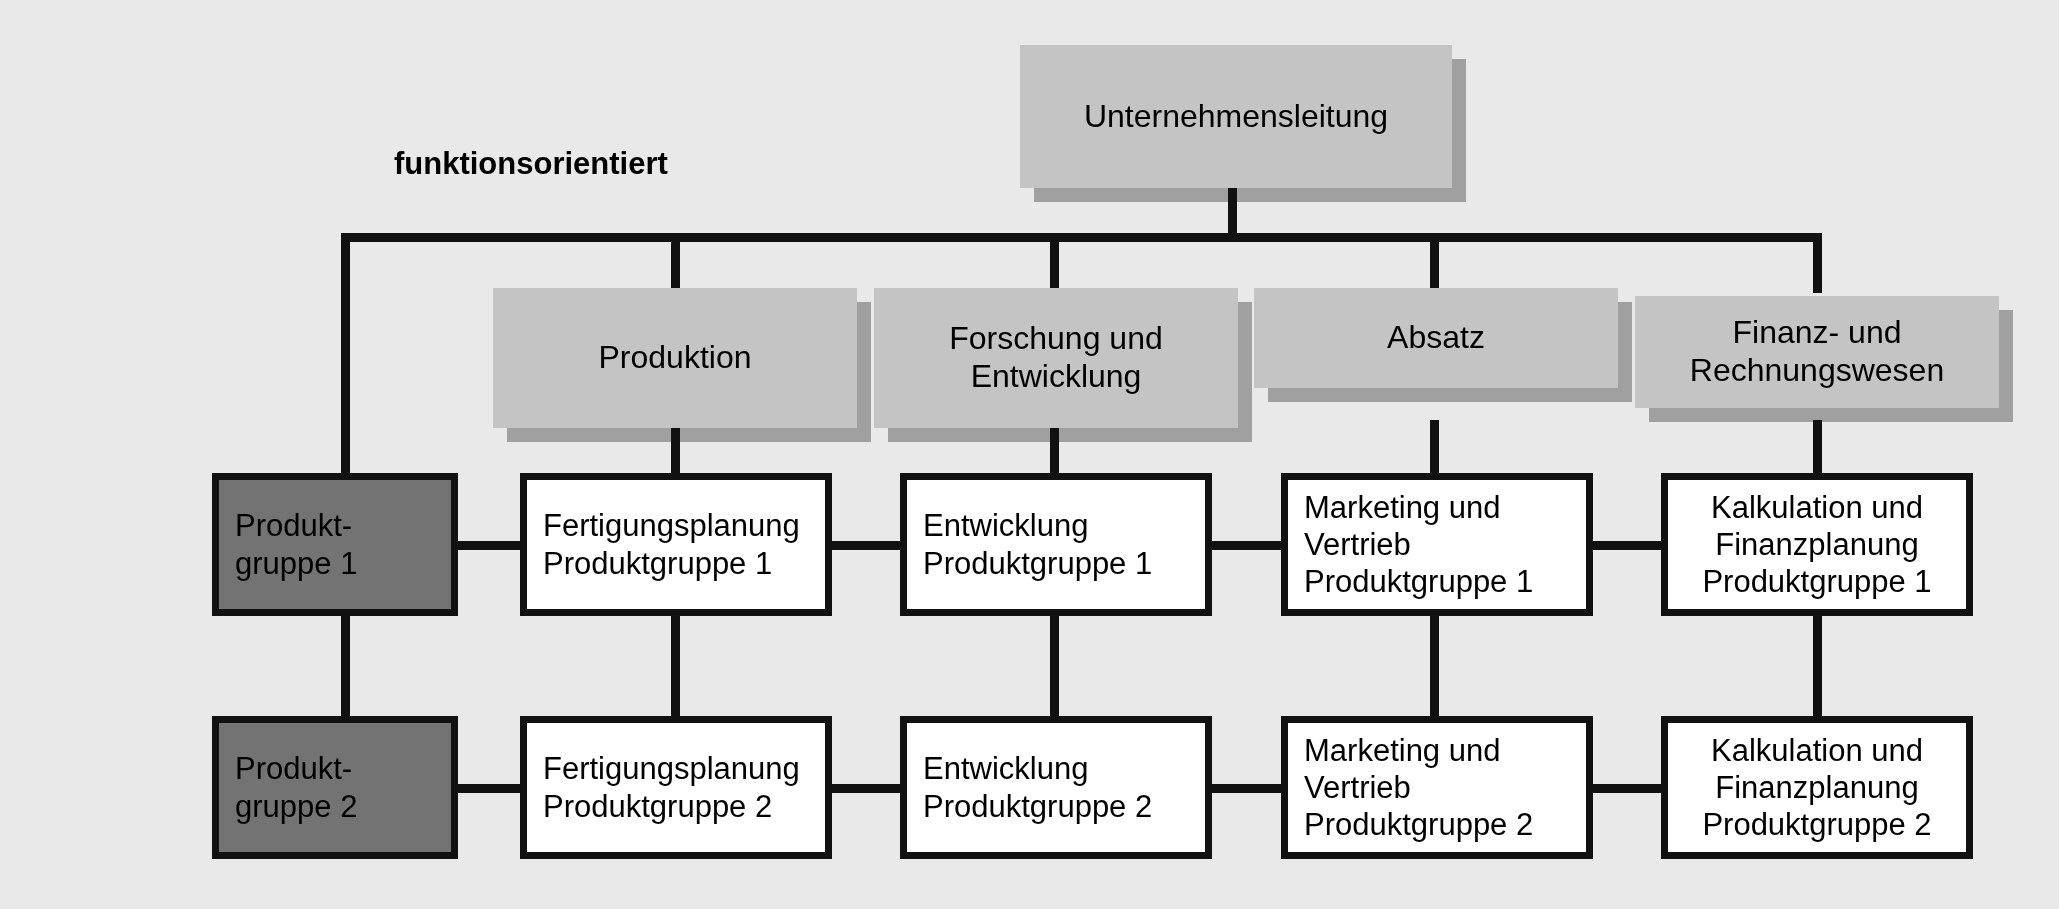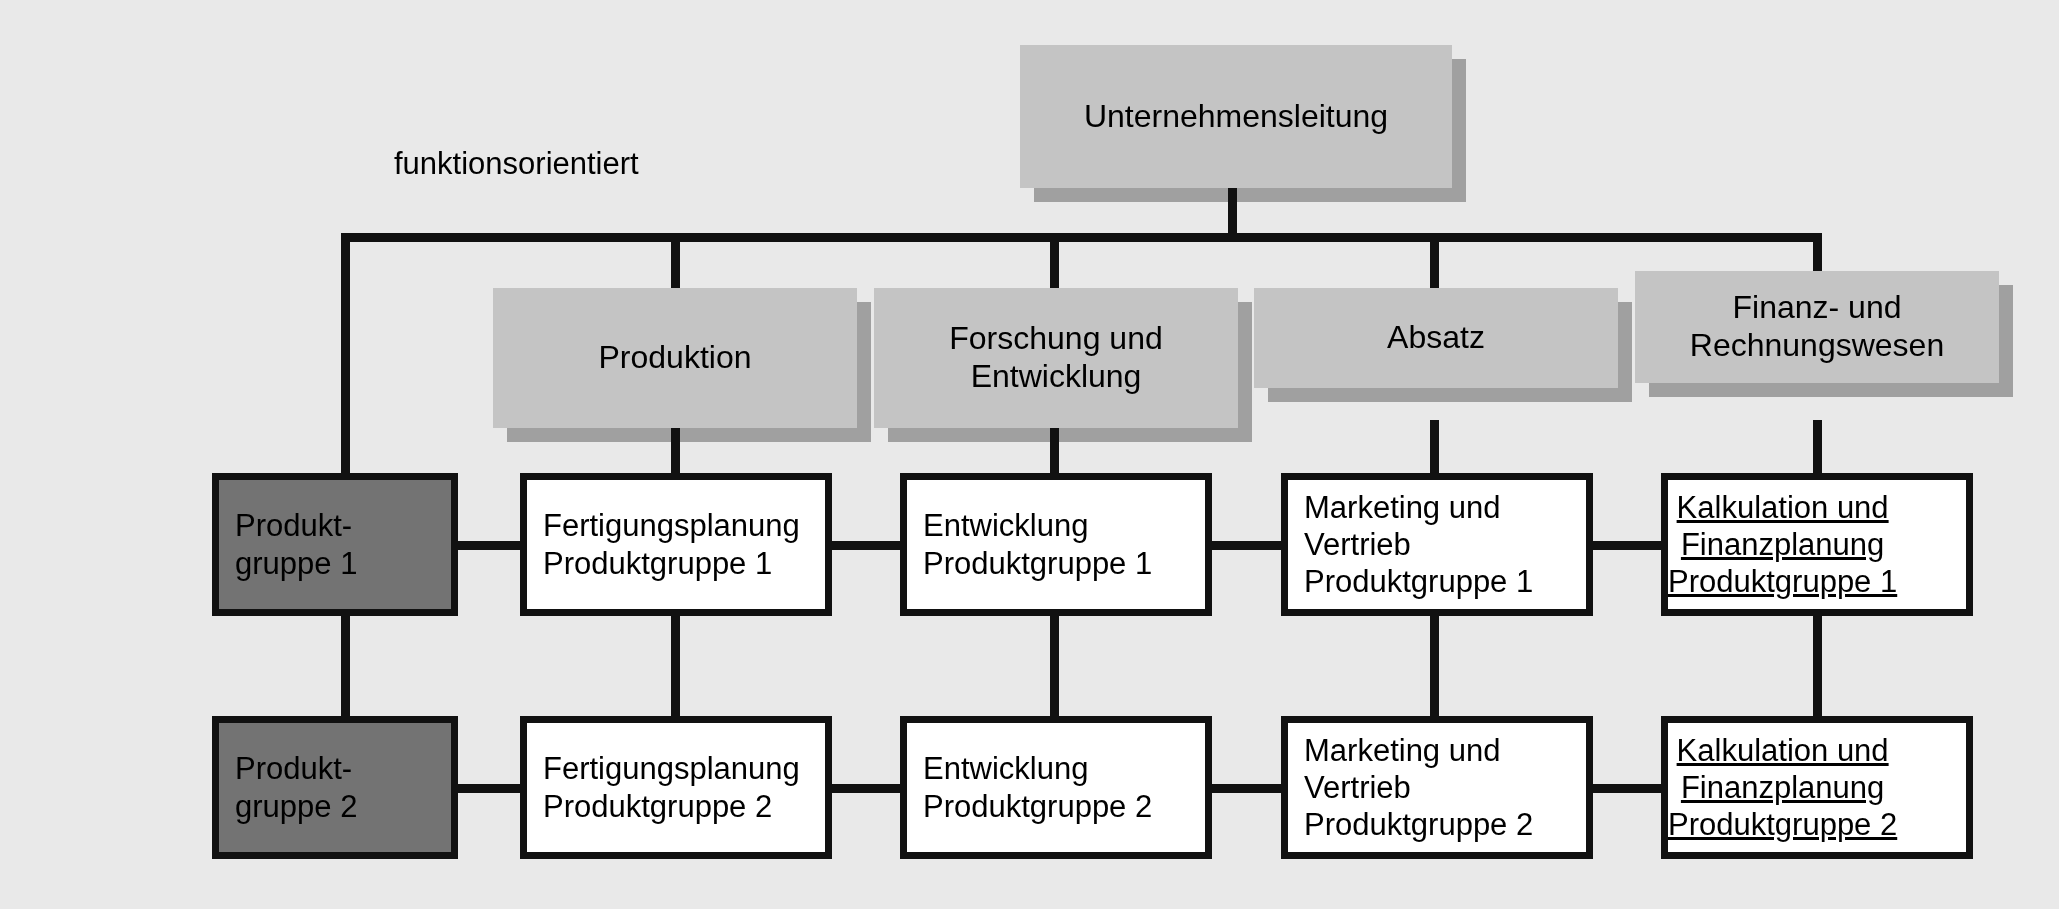--- a/index.html
+++ b/index.html
@@ -44,26 +44,26 @@
     display:flex;align-items:center;
     color:#000;
     font-size:31px;
     line-height:1.20;
     z-index:3;
   }
   .cell > span{white-space:pre-line;display:block;}
   .cell.white{background:#ffffff;}
   .cell.grey{background:#737373;}
   .cell.padleft > span{padding-left:16px;}
-  .cell.centered{text-align:center;text-decoration:underline;}
+  .cell.centered{justify-content:center;text-align:center;}
 
   
   .axislabel{
     position:absolute;
-    font-weight:normal;
+    font-weight:bold;
     font-size:31px;
     line-height:1.22;
     color:#000;
     white-space:pre-line;
   }
 </style>
 </head>
 <body>
 
 <div id="stage">
@@ -101,21 +101,21 @@
 
   <div class="shadowbox" style="left:874px;top:288px;width:364px;height:140px;justify-content:center;">
     <span>Forschung und
 Entwicklung</span>
   </div>
 
   <div class="shadowbox" style="left:1254px;top:288px;width:364px;height:100px;">
     <span>Absatz</span>
   </div>
 
-  <div class="shadowbox" style="left:1635px;top:271px;width:364px;height:112px;">
+  <div class="shadowbox" style="left:1635px;top:296px;width:364px;height:112px;">
     <span>Finanz- und
 Rechnungswesen</span>
   </div>
 
   <div class="cell grey padleft" style="left:212px;top:473px;width:246px;height:143px;">
     <span>Produkt-
 gruppe 1</span>
   </div>
 
   <div class="cell white padleft" style="left:520px;top:473px;width:312px;height:143px;">

